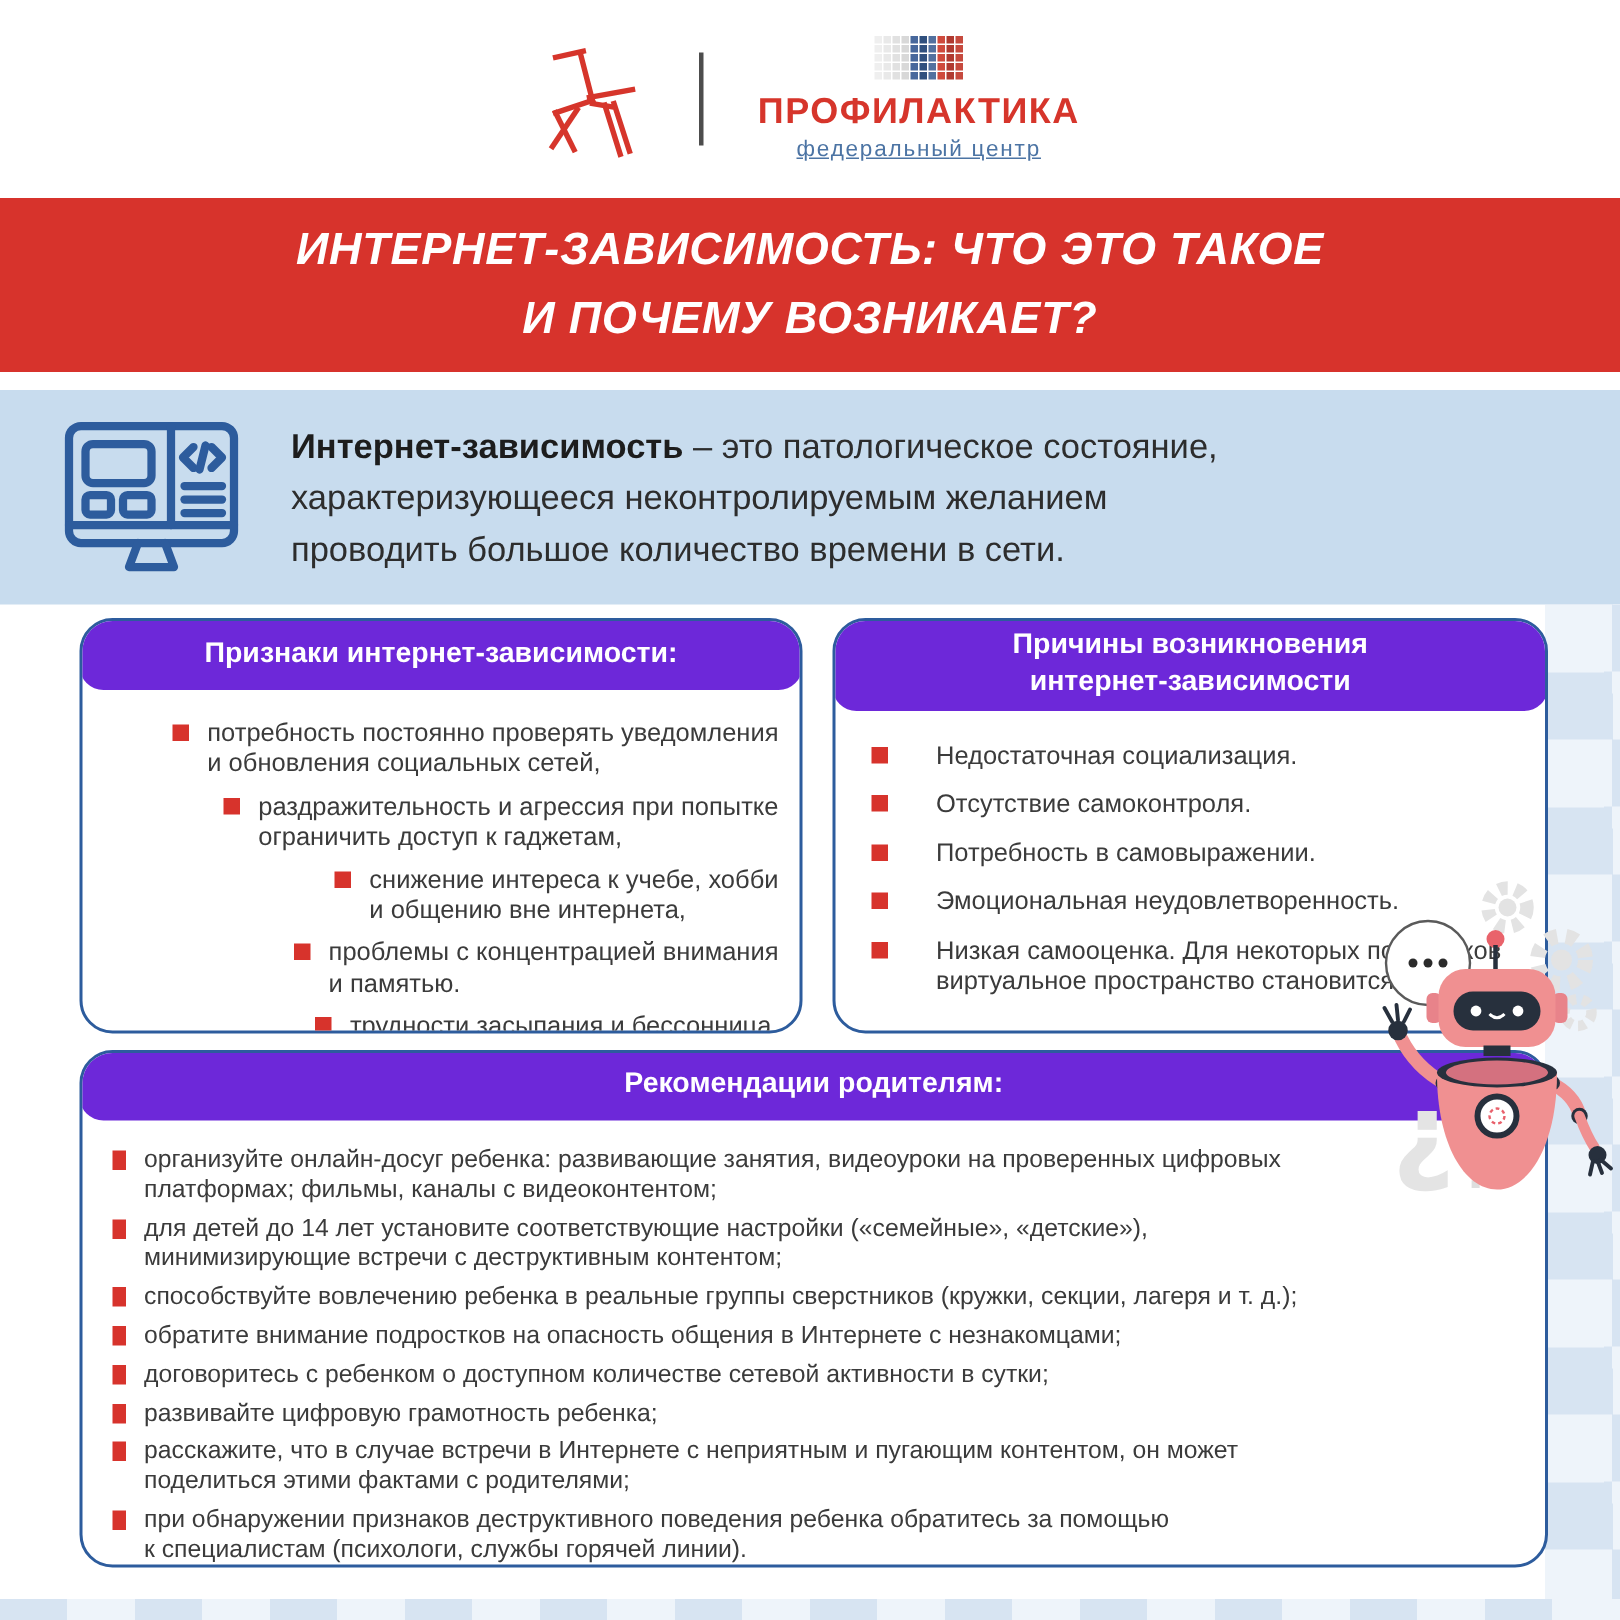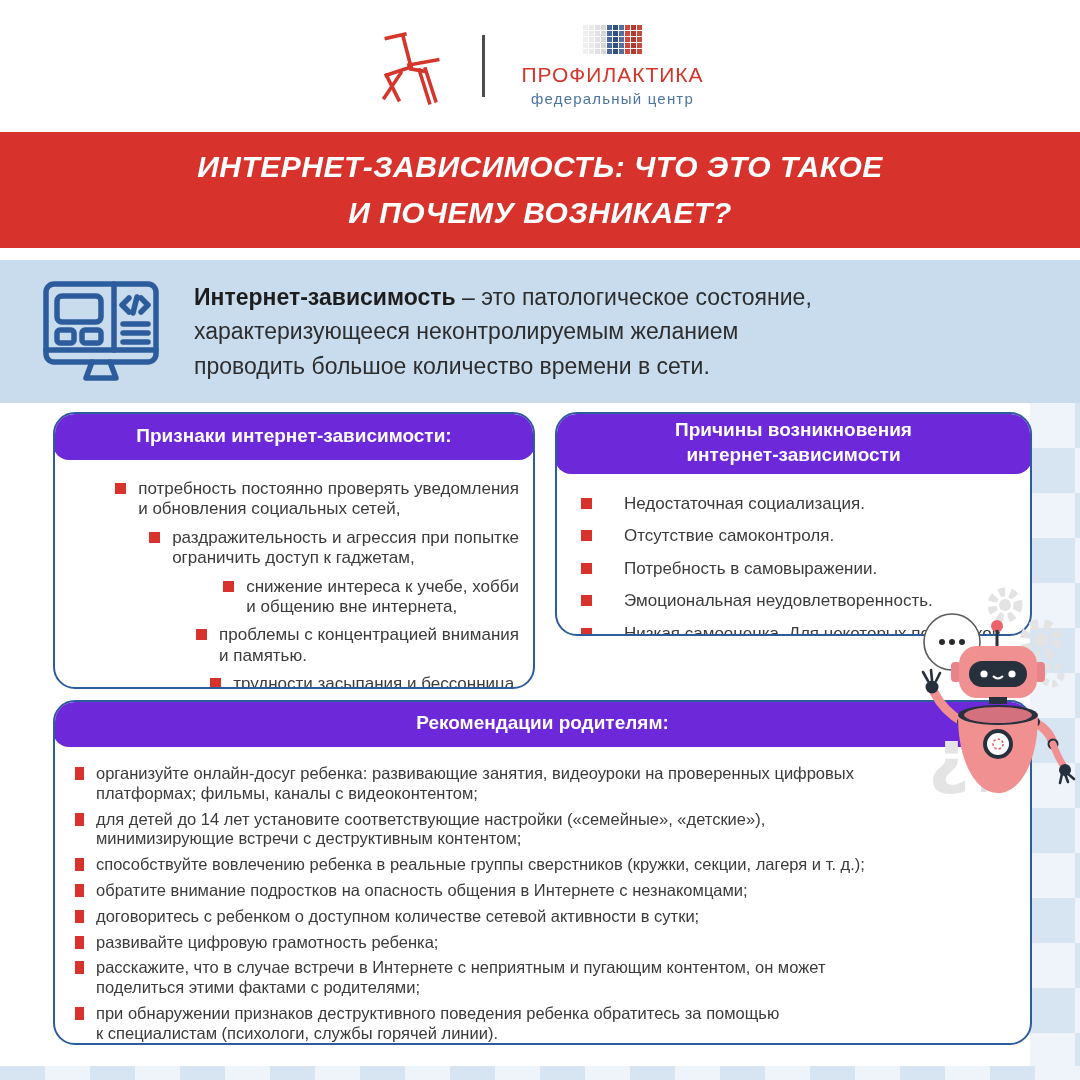--- a/index.html
+++ b/index.html
@@ -6,22 +6,22 @@
   #page{position:relative;width:1080px;height:1080px;background:#ffffff;overflow:hidden;
         font-family:"Liberation Sans","DejaVu Sans",sans-serif;color:#3b3b3b;}
 
   
   .header{position:absolute;left:0;top:0;width:1080px;height:132px;display:flex;
           align-items:center;justify-content:center;gap:36px;background:#fff;}
   .logo-mark{width:70px;height:80px;margin-top:4px;}
   .logo-divider{width:3px;height:62px;background:#4d4d4d;}
   .logo-right{display:flex;flex-direction:column;align-items:center;}
   #flag{display:grid;grid-template-columns:repeat(10,5px);grid-auto-rows:5px;gap:1px;margin-bottom:9px;}
-  .brand{font-size:21px;font-weight:normal;color:#d6352b;letter-spacing:1px;line-height:1.1;}
-  .brand-sub{font-size:15px;color:#4c74a4;letter-spacing:1.2px;margin-top:3px;}
+  .brand{font-size:24px;font-weight:bold;color:#d6352b;letter-spacing:1px;line-height:1.1;}
+  .brand-sub{font-size:15px;color:#4c74a4;letter-spacing:1.2px;margin-top:3px;text-decoration:underline;}
 
   
   .banner{position:absolute;left:0;top:132px;width:1080px;height:116px;background:#d7332c;
           display:flex;align-items:center;justify-content:center;}
   .banner h1{margin:0;color:#ffffff;font-size:30px;font-weight:bold;text-align:center;
              line-height:1.55;letter-spacing:.5px;white-space:pre-line;font-style:italic;}
 
   
   .definition{position:absolute;left:0;top:260px;width:1080px;height:143px;background:#c8dcee;
               display:flex;align-items:center;padding-left:42px;box-sizing:border-box;gap:34px;}
@@ -32,21 +32,21 @@
   
   .strip-right{position:absolute;right:0;top:403px;bottom:14px;width:50px;
     background:repeating-conic-gradient(#d7e4f2 0% 25%, #eef4fa 0% 50%);background-size:90px 90px;}
   .strip-bottom{position:absolute;left:0;right:0;bottom:0;height:14px;
     background:repeating-linear-gradient(90deg,#d7e4f2 0 45px,#eef4fa 45px 90px);}
 
   
   .box{position:absolute;background:#fff;border:2px solid #2d5c9d;border-radius:22px;
        box-sizing:border-box;overflow:hidden;}
   .box-signs{left:53px;top:412px;width:482px;height:277px;}
-  .box-causes{left:555px;top:412px;width:477px;height:224px;}
+  .box-causes{left:555px;top:412px;width:477px;height:277px;}
   .box-recs{left:53px;top:700px;width:979px;height:345px;}
   .box-head{margin:-2px -2px 4px -2px;background:#6d28d9;border-radius:22px 22px 16px 16px;
             display:flex;align-items:center;justify-content:center;color:#fff;font-weight:bold;
             font-size:19px;text-align:center;line-height:1.3;white-space:pre-line;}
   .box-signs .box-head{height:48px;}
   .box-causes .box-head{height:62px;}
   .box-recs .box-head{height:47px;}
   ul.blist{list-style:none;margin:0;}
   .box-signs ul.blist{padding:15px 14px 0 22px;}
   .box-causes ul.blist{padding:16px 10px 0 24px;}

